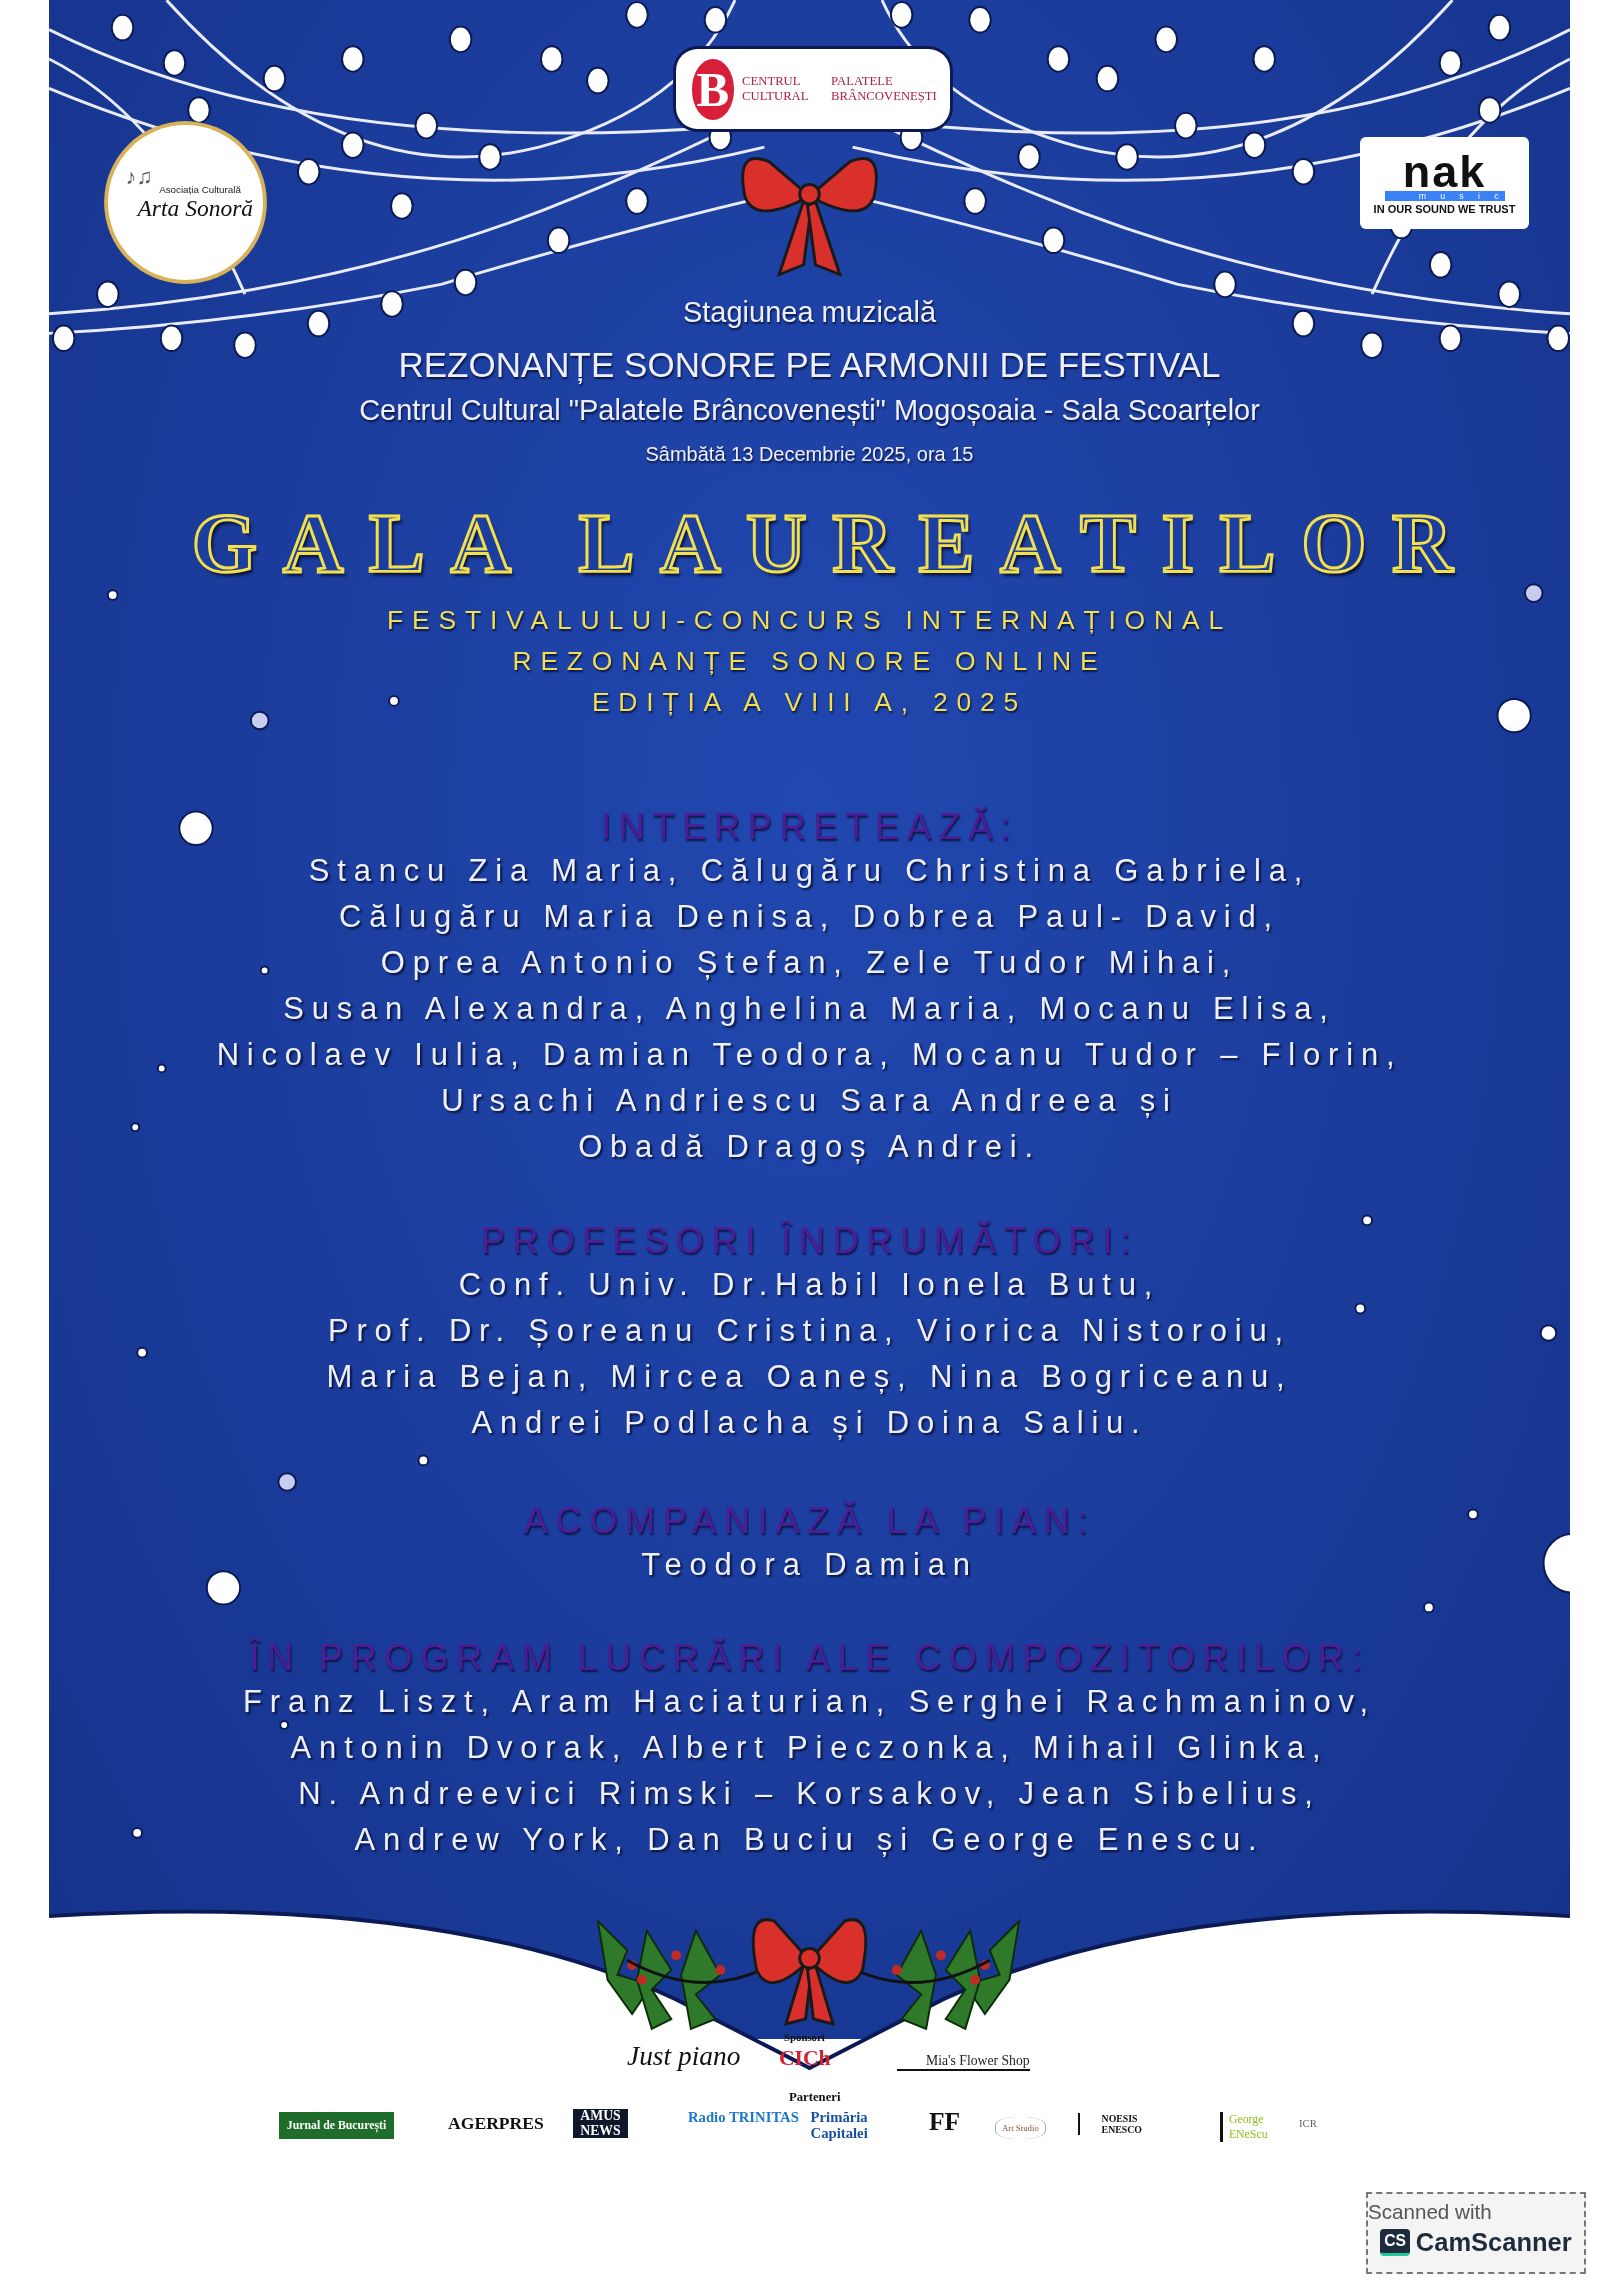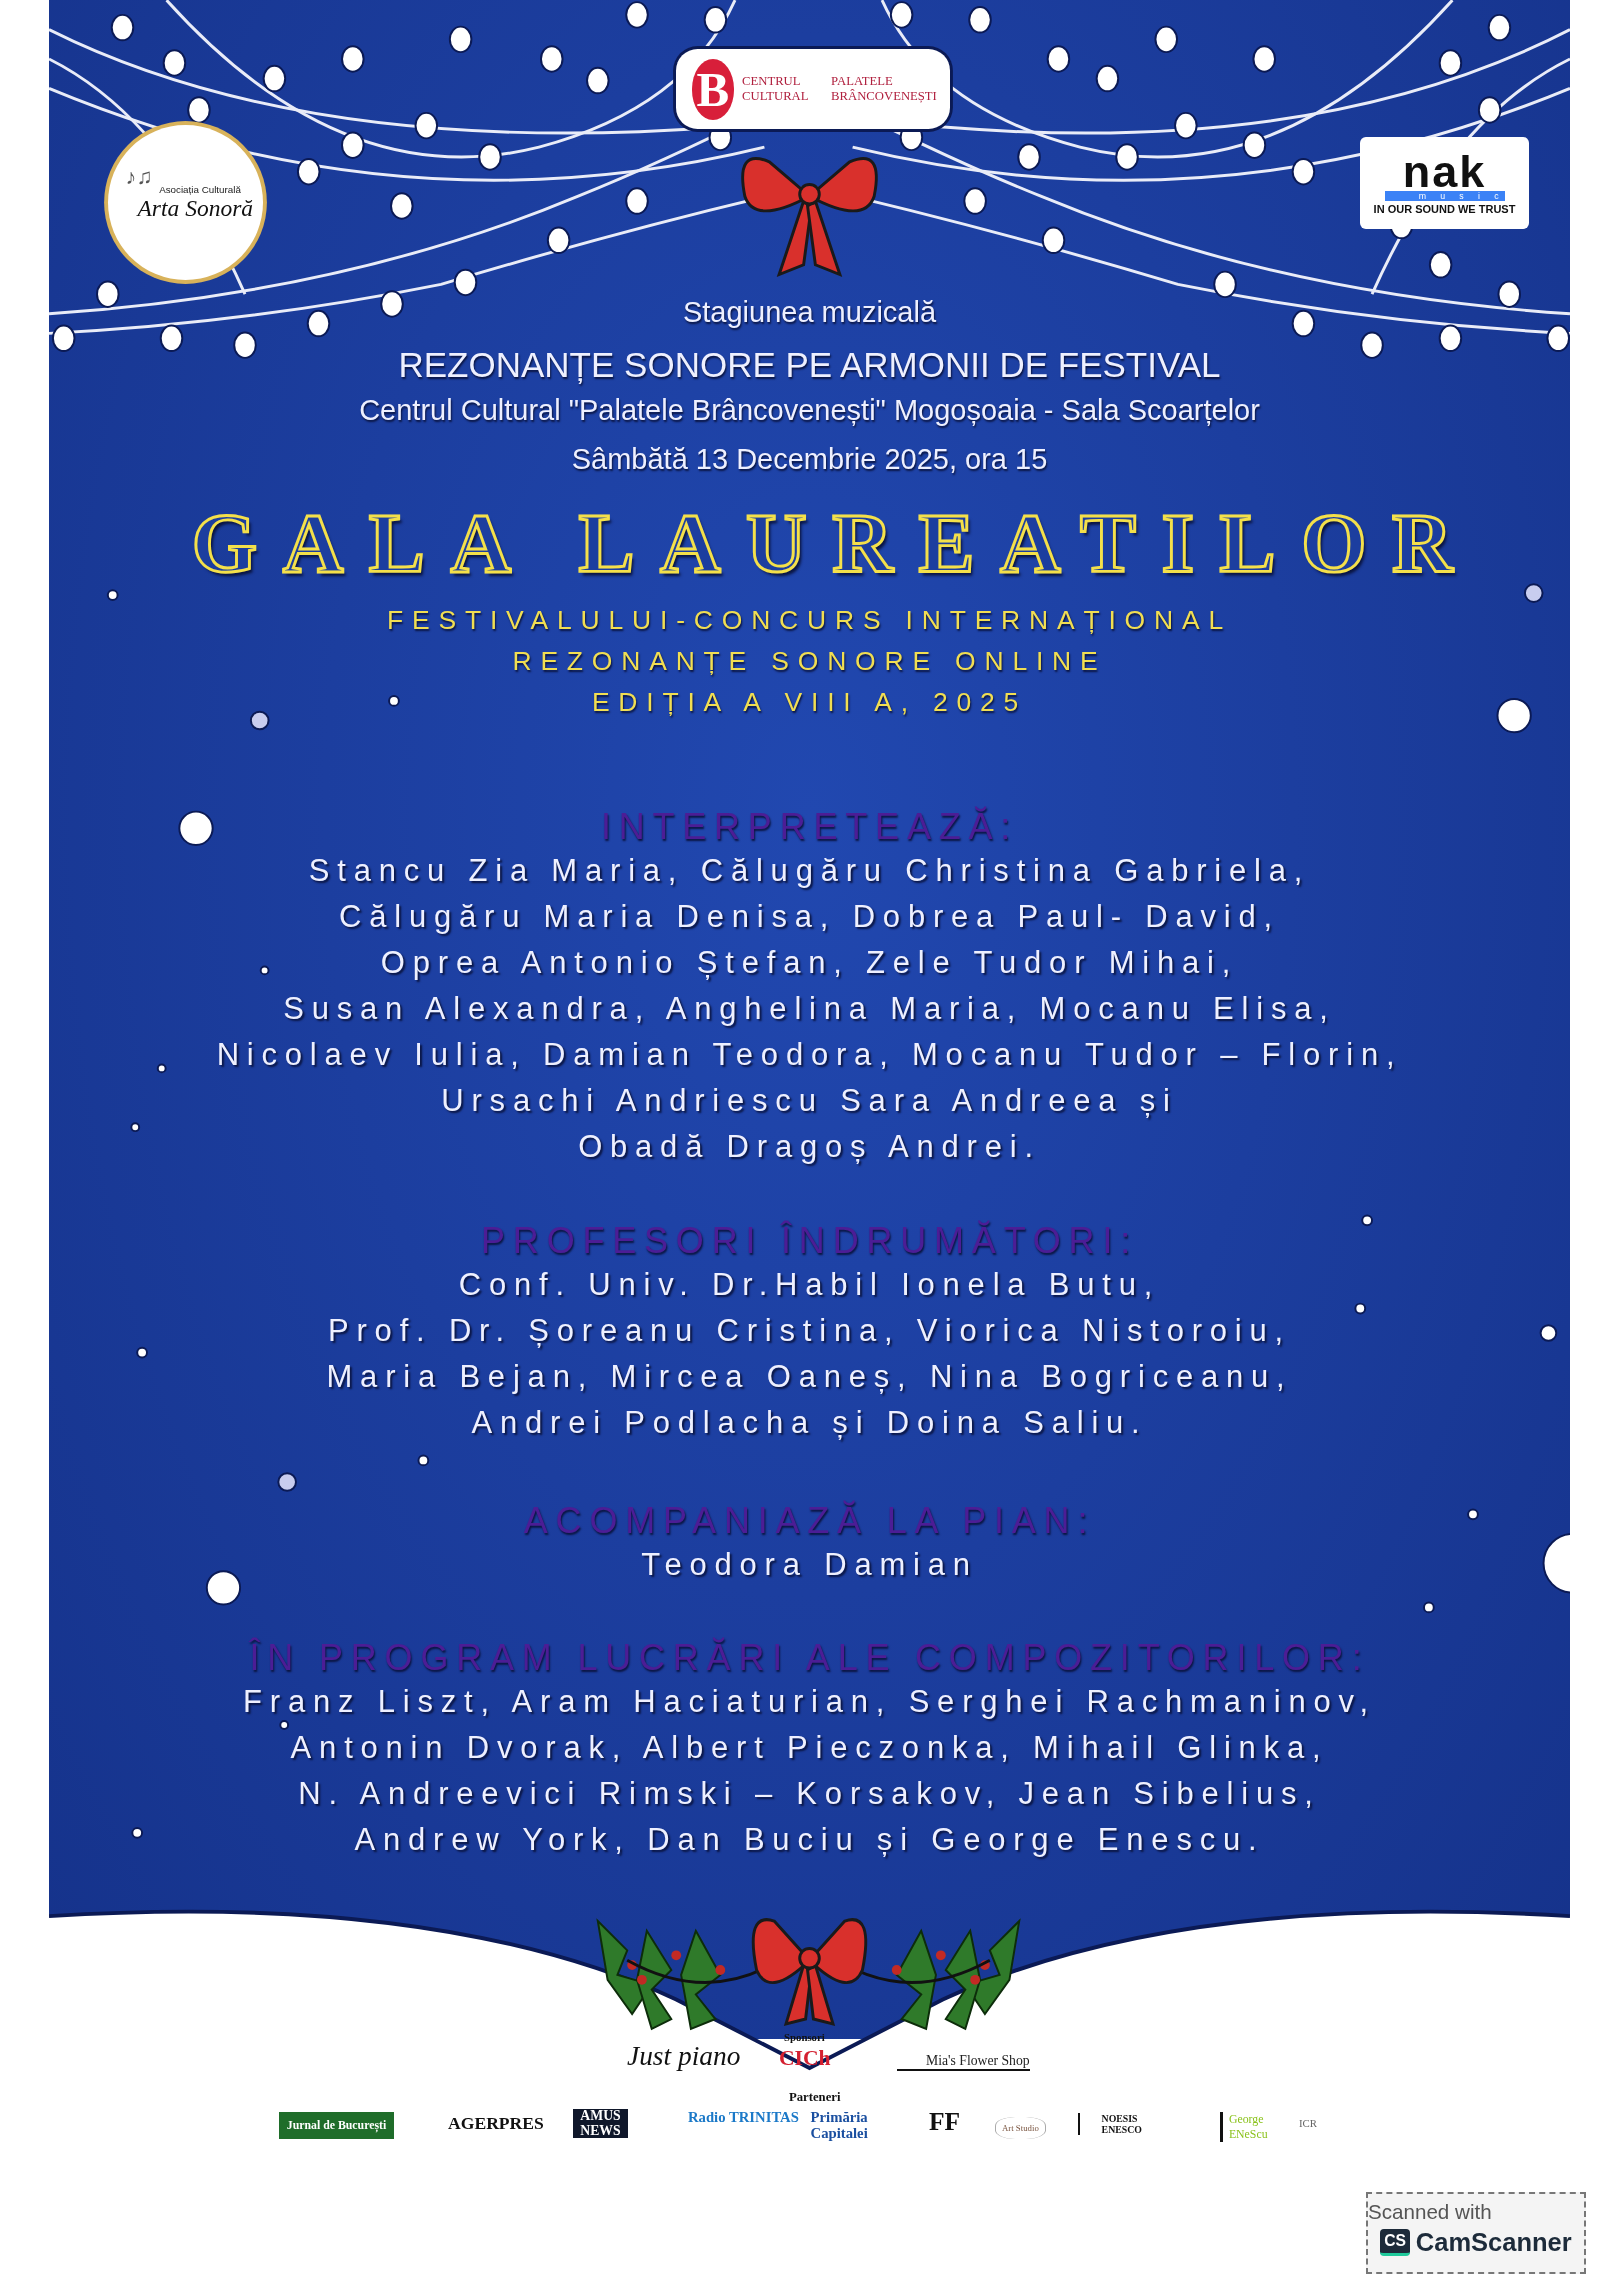--- a/index.html
+++ b/index.html
@@ -210,21 +210,21 @@
 
   <div style="position:absolute;left:1311px;top:137px;width:169px;height:92px;background:#fff;border-radius:5.9px;display:flex;flex-direction:column;align-items:center;justify-content:center;">
     <span style="font-size:45px;font-weight:bold;color:#111;line-height:39px;letter-spacing:2px;">nak</span>
     <span style="font-size:8.8px;color:#fff;background:#3b82f6;width:120px;text-align:right;letter-spacing:5.9px;">m u s i c</span>
     <span style="font-size:11px;font-weight:bold;color:#111;margin-top:2px;">IN OUR SOUND WE TRUST</span>
   </div>
 
   <div class="center-text header-line" style="top:296px;font-size:29px;">Stagiunea muzicală</div>
   <div class="center-text header-line" style="top:345px;font-size:35px;">REZONANȚE SONORE PE ARMONII DE FESTIVAL</div>
   <div class="center-text header-line" style="top:394px;font-size:29px;">Centrul Cultural "Palatele Brâncovenești" Mogoșoaia - Sala Scoarțelor</div>
-  <div class="center-text header-line" style="top:443px;font-size:29px;text-align:center;">Sâmbătă 13 Decembrie 2025, ora 15</div>
+  <div class="center-text header-line" style="top:443px;font-size:20px;text-align:center;">Sâmbătă 13 Decembrie 2025, ora 15</div>
 
   <div class="center-text title" style="top:495px;padding-left:25.5px;">GALA LAUREATILOR</div>
 
   <div class="center-text subtitle" style="top:605px;">FESTIVALULUI-CONCURS INTERNAȚIONAL</div>
   <div class="center-text subtitle" style="top:646px;">REZONANȚE SONORE ONLINE</div>
   <div class="center-text subtitle" style="top:687px;">EDIȚIA A VIII A, 2025</div>
 
   <div class="center-text section-head" style="top:806px;">INTERPRETEAZĂ:</div>
   <div class="center-text names" style="top:848px;">
     <div>Stancu Zia Maria, Călugăru Christina Gabriela,</div>

